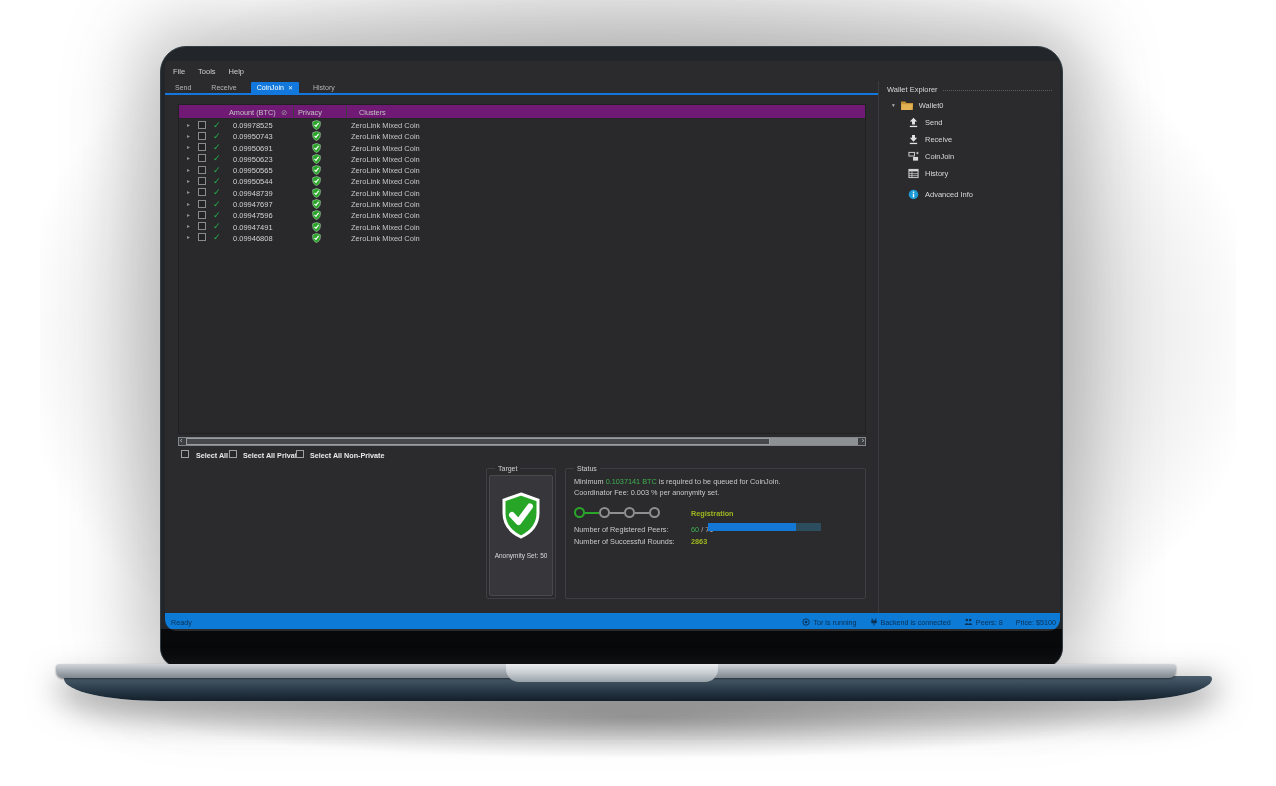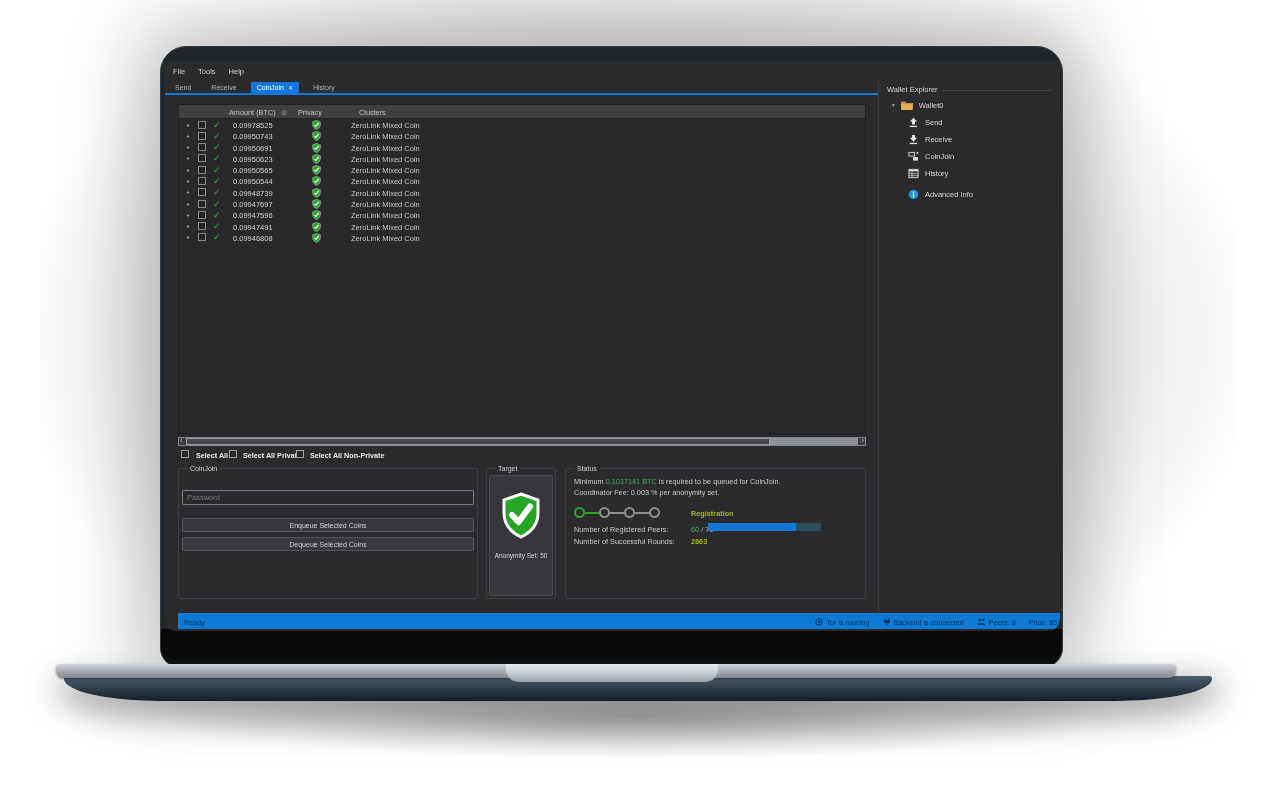--- a/index.html
+++ b/index.html
@@ -37,21 +37,21 @@
            padding-left:8px;font-size:7.5px;color:#cfcfcf;}
   .tabbar{left:0;top:20px;width:713px;height:13px;display:flex;align-items:center;font-size:7px;color:#b5b5b5;}
   .tab{padding:0 10px;cursor:default;}
   .tab.active{background:#1278dd;color:#ffffff;height:12px;display:flex;align-items:center;gap:4px;
               padding:0 6px;margin:0 4px;border-radius:1px;}
   .tab-close{font-size:6px;color:#e4eefa;}
   .tab-underline{left:0;top:32px;width:713px;height:1.6px;background:#1278dd;}
 
   
   .coin-table{left:13px;top:43px;width:688px;height:330px;background:#29292c;border:1px solid #212124;}
-  .thead{position:relative;height:14px;background:#404040;border-bottom:1px solid #242427;
+  .thead{position:relative;height:14px;background:#701a75;border-bottom:1px solid #242427;
          font-size:7.3px;color:#c2c2c2;}
   .th{position:absolute;top:3px;}
   .th-amount{left:50px;} .th-privacy{left:119px;} .th-clusters{left:180px;}
   .th-lock{position:absolute;left:102px;top:2.5px;color:#9a9a9a;font-size:7.5px;}
   .colsep{position:absolute;top:1px;bottom:1px;width:1px;background:#3e3e42;}
   .sep1{left:114px;} .sep2{left:167px;}
   .trow{position:relative;height:11.3px;}
   .expander{position:absolute;left:8px;top:1.5px;font-size:6px;color:#8e8e8e;line-height:8px;}
   .cbox{position:absolute;left:19px;top:1.5px;width:8px;height:8px;border:1px solid #8a8a8a;background:#232326;}
   .tick{position:absolute;left:34px;top:0.5px;font-size:9px;font-weight:bold;color:#22b14c;line-height:10px;}
@@ -109,21 +109,21 @@
   .sb-title-row{position:absolute;left:8px;right:8px;top:4px;display:flex;align-items:center;gap:5px;
                 font-size:7.5px;color:#d6d6d6;}
   .sb-dots{flex:1;border-top:1px dotted #5a5a5e;margin-top:2px;}
   .sb-row{position:absolute;left:0;height:14px;font-size:7.5px;color:#d8d8d8;display:flex;align-items:center;}
   .sb-wallet{top:17px;left:13px;gap:5px;}
   .sb-exp{font-size:5.5px;color:#b5b5b5;}
   .sb-item{left:29px;gap:6px;}
   .sb-i1{top:34px;} .sb-i2{top:51px;} .sb-i3{top:68px;} .sb-i4{top:85px;} .sb-i5{top:106px;}
 
   
-  .statusbar{left:13px;top:552px;width:100%;height:16px;background:#0d7ad6;display:flex;align-items:center;
+  .statusbar{left:0;top:552px;width:100%;height:16px;background:#0d7ad6;display:flex;align-items:center;
              font-size:7.2px;color:#0a3154;padding:2px 4px 0 6px;}
   .sb-right{margin-left:auto;display:flex;align-items:center;gap:13px;}
   .sb-cell{display:flex;align-items:center;gap:3px;}
 </style>
 </head>
 <body>
 
 <div id="stage">
   <div class="abs glow"></div>
   <div class="abs floor-shadow"></div>
@@ -307,26 +307,20 @@
 
       <div class="abs selrow">
         <span class="cbox2" style="left:3px"></span>
         <span class="sel-label" style="left:18px">Select All</span>
         <span class="cbox2" style="left:51px"></span>
         <span class="sel-label" style="left:65px">Select All Private</span>
         <span class="cbox2" style="left:118px"></span>
         <span class="sel-label" style="left:132px">Select All Non-Private</span>
       </div>
 
-      <div class="abs gbox gb-coinjoin">
-        <span class="gb-label">CoinJoin</span>
-        <input class="pwd" type="text" placeholder="Password" style="">
-        <button class="cj-btn btn-enqueue">Enqueue Selected Coins</button>
-        <button class="cj-btn btn-dequeue">Dequeue Selected Coins</button>
-      </div>
 
       <div class="abs gbox gb-target">
         <span class="gb-label">Target</span>
         <div class="target-tile">
           <svg class="big-shield" width="44" height="48" viewBox="0 0 44 48">
             <path d="M22 2 L39 8 V21 C39 32.5 31.5 40.5 22 45 C12.5 40.5 5 32.5 5 21 V8 Z" fill="#27a527" stroke="#ffffff" stroke-width="3"></path>
             <path d="M13 23 L19.5 30 L31 14.5" fill="none" stroke="#ffffff" stroke-width="6" stroke-linecap="round" stroke-linejoin="round"></path>
           </svg>
           <div class="target-caption">Anonymity Set: 50</div>
         </div>

